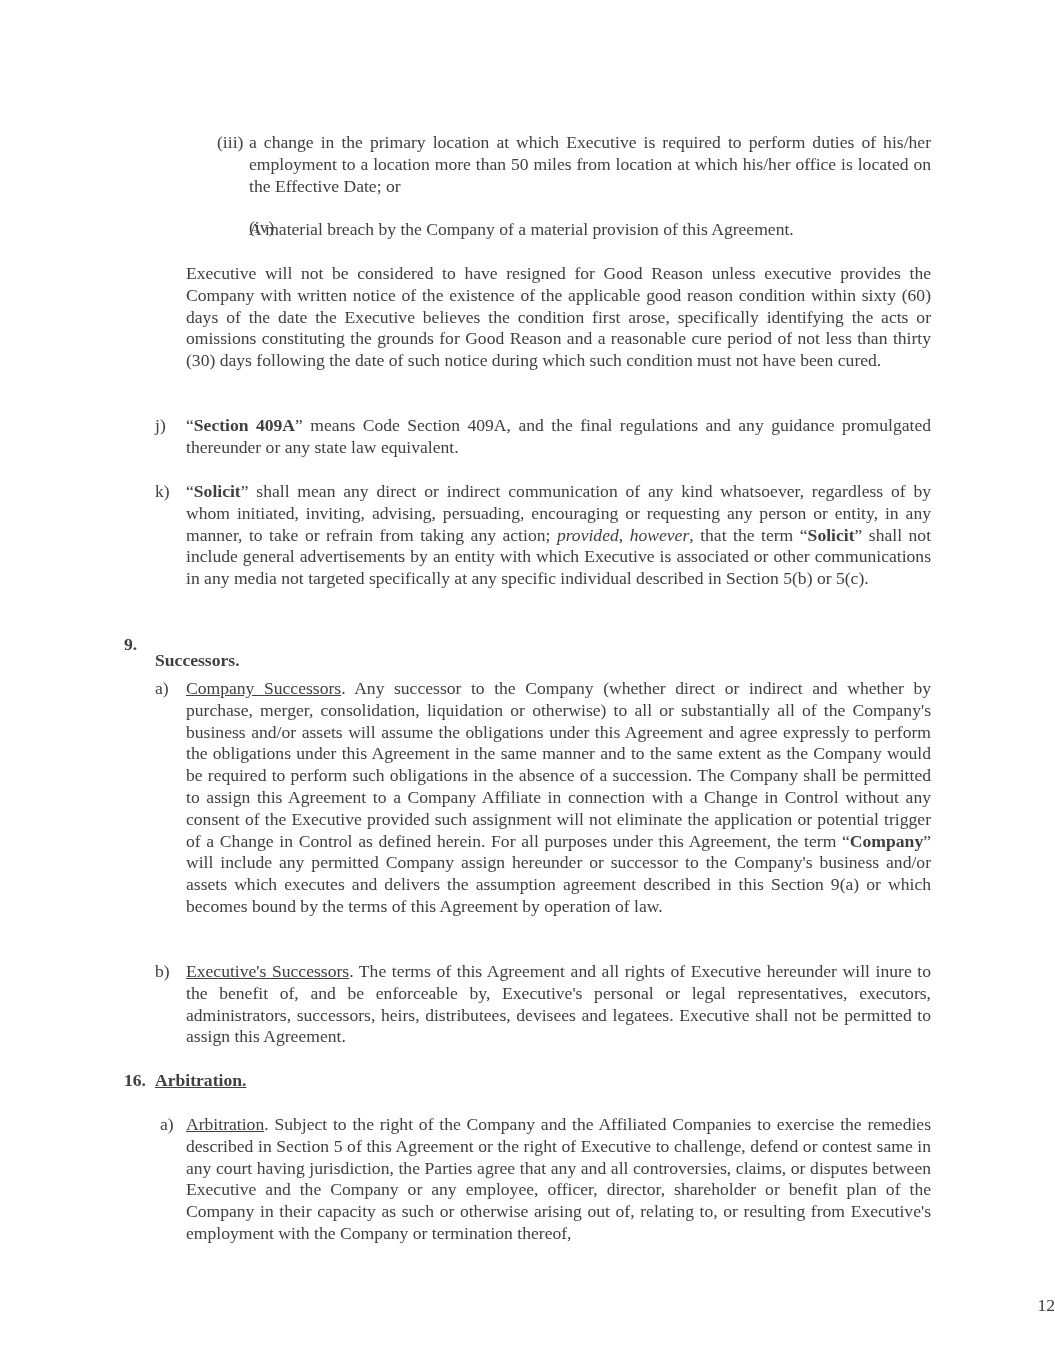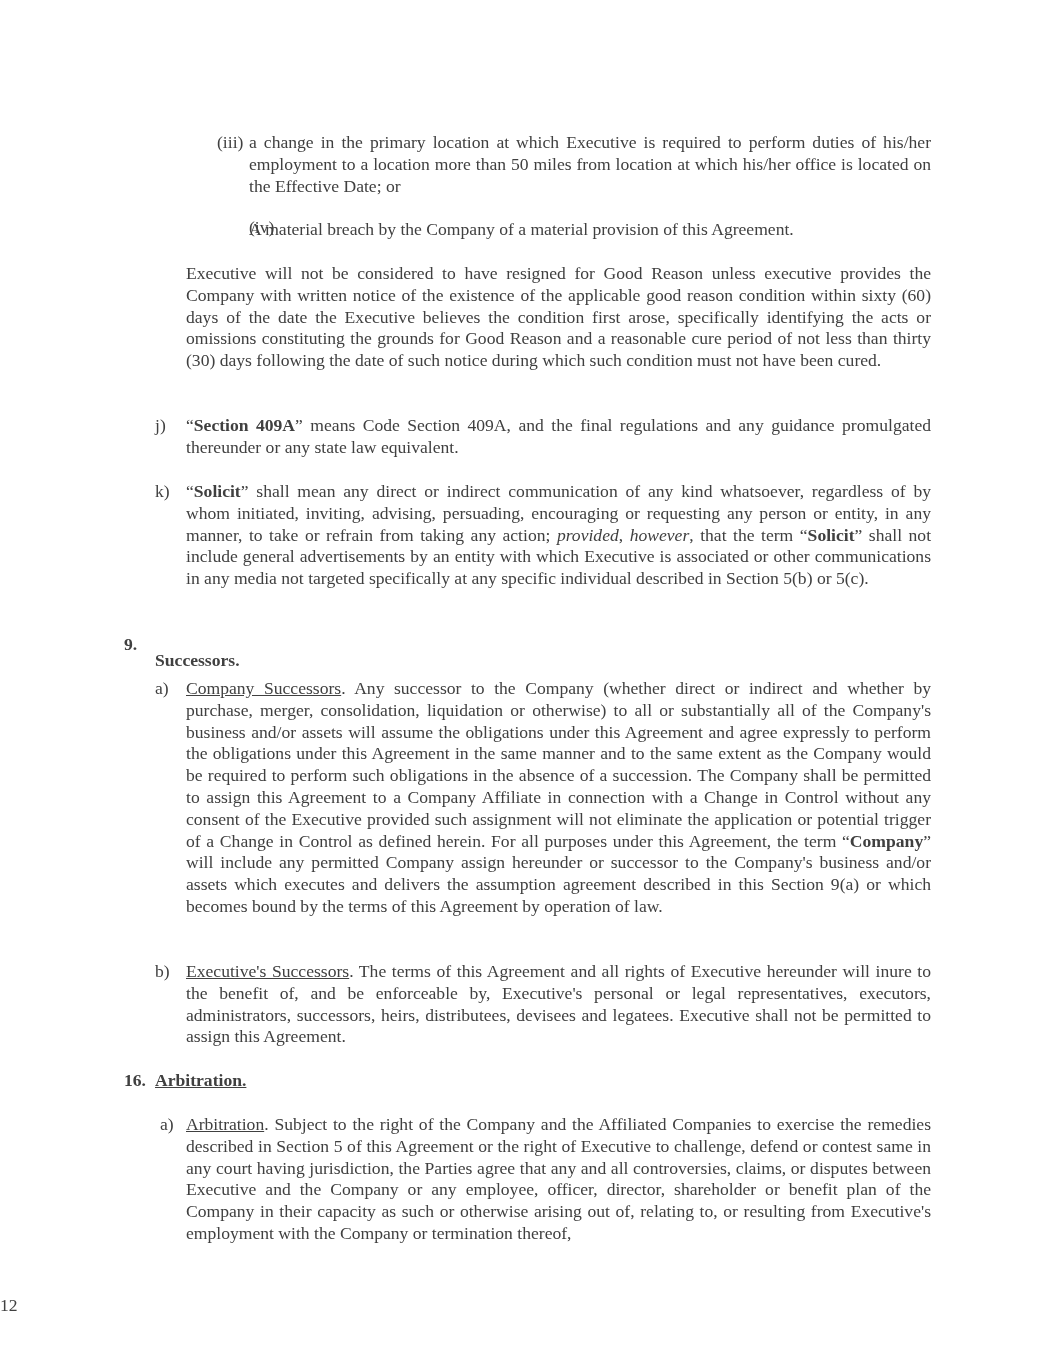--- a/index.html
+++ b/index.html
@@ -8,21 +8,21 @@
     position: absolute; left: 0; top: 0; width: 1055px; height: 1365px;
     font-family: "Liberation Serif", serif; font-size: 17.6px; line-height: 21.8px;
     color: #404040;
   }
   .block { position: absolute; text-align: justify; text-align-last: left; }
   .lbl { position: absolute; }
   .u { text-decoration: underline; margin-top: 36px; }
   b, .b { font-weight: bold; }
   i { }
   .heading { position: absolute; font-weight: bold; }
-  .pagenum { position: absolute; left: 0; width: 1055px; text-align: left; top: 1295px; }
+  .pagenum { position: absolute; left: 0; width: 1055px; text-align: right; top: 1295px; }
 </style>
 </head>
 <body>
 
 <div class="page">
 
   <span class="lbl" style="left:217px; top:132px;">(iii)</span>
   <div class="block" style="left:249px; top:132px; width:682px;">a change in the primary location at which Executive is required to perform duties of his/her employment to a location more than 50 miles from location at which his/her office is located on the Effective Date; or</div>
 
   <span class="lbl" style="left:217px; top:217px;margin-left:32px;">(iv)</span>

